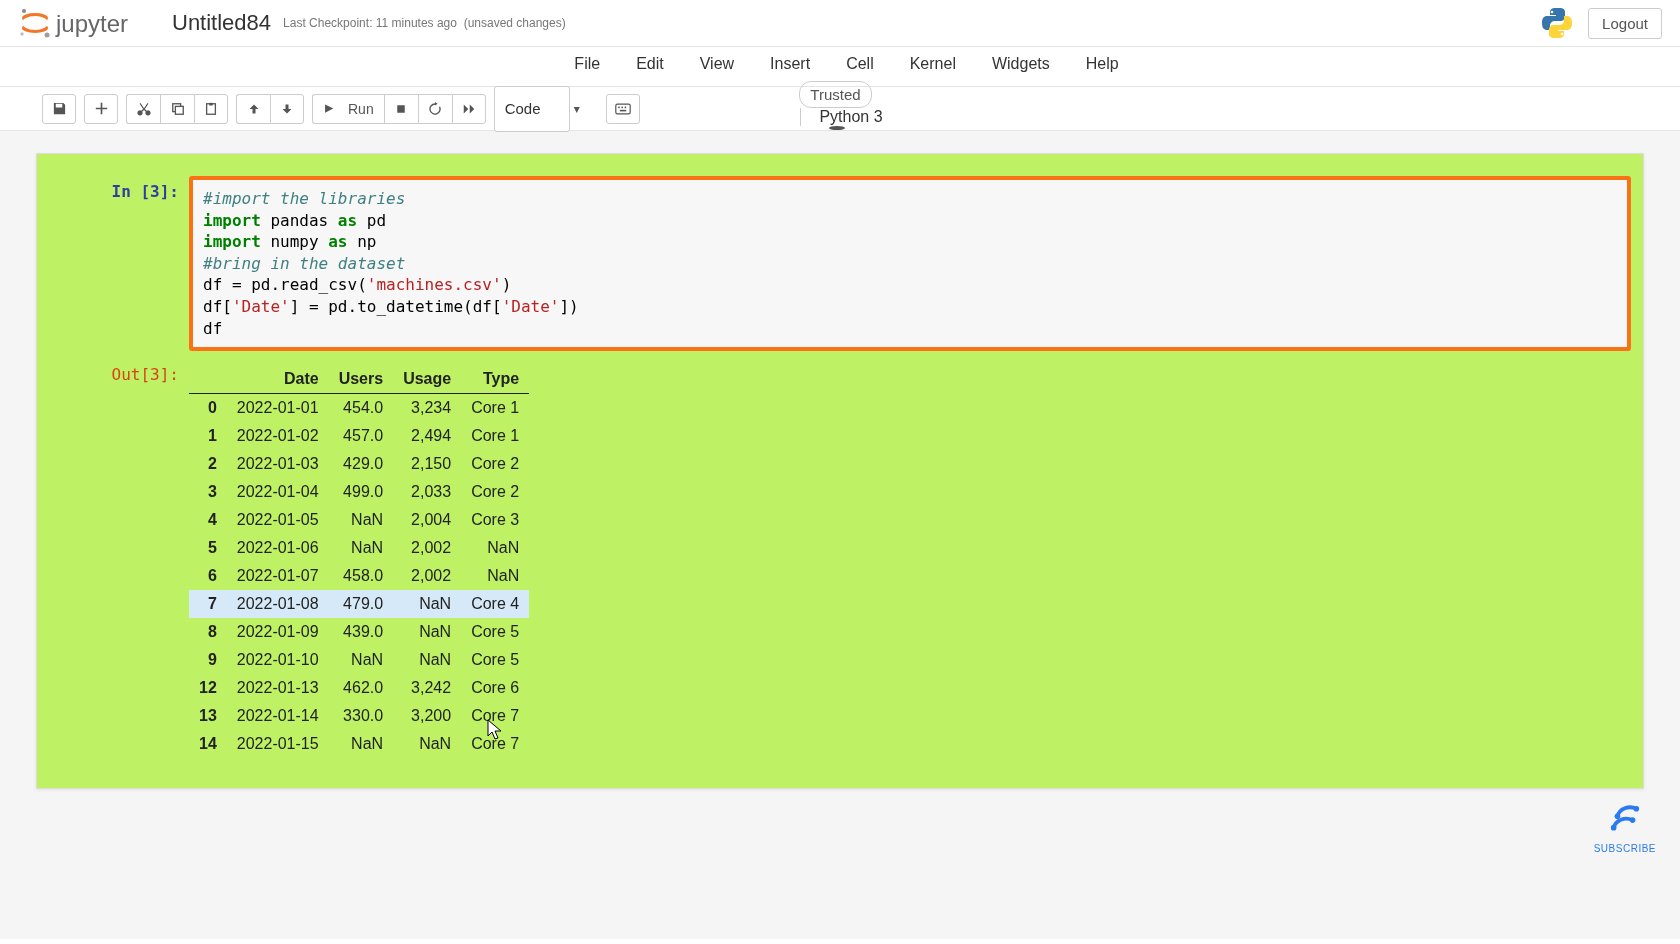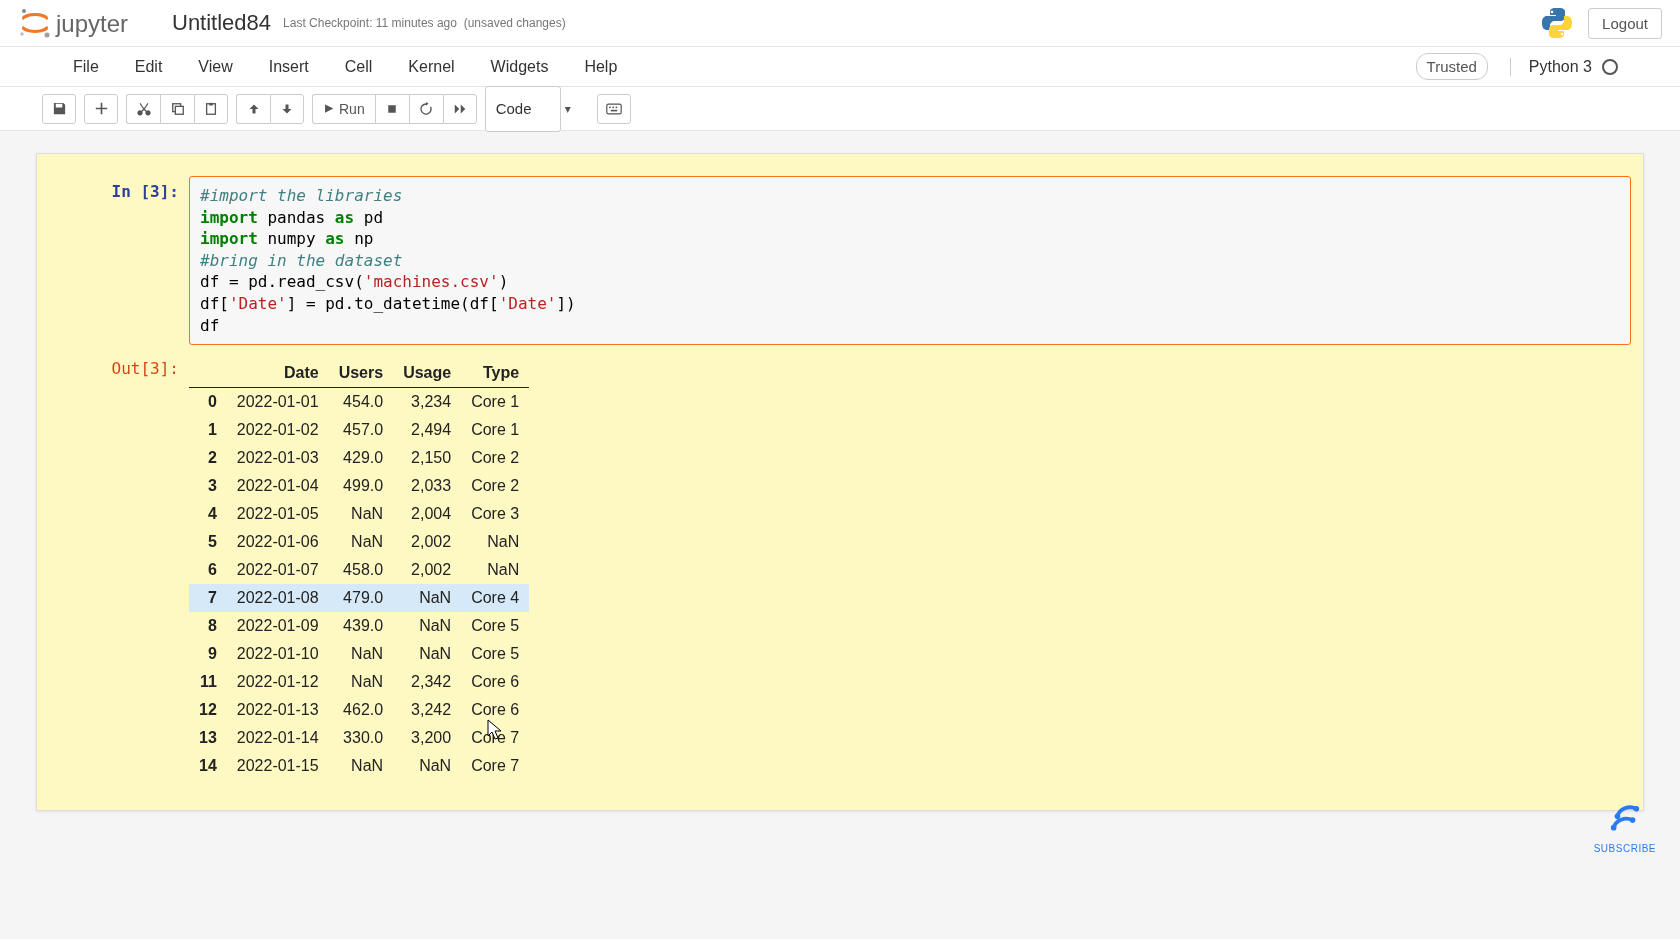--- a/index.html
+++ b/index.html
@@ -47,20 +47,21 @@
     color: #555;
     cursor: pointer;
   }
   
   .menubar {
     display: flex;
     align-items: center;
     padding: 0 42px 0 55px;
     border-bottom: 1px solid #e5e5e5;
     height: 40px;
+    flex-direction: column;
   }
   .menu-item {
     padding: 8px 18px;
     font-size: 16px;
     color: #333;
     cursor: pointer;
   }
   .menubar-spacer { flex: 1; }
   .trusted {
     border: 1px solid #ccc;
@@ -105,21 +106,21 @@
   .tb-group {
     display: flex;
     margin-right: 8px;
   }
   .tb-group .tb-btn { border-radius: 0; border-right: none; }
   .tb-group .tb-btn:first-child { border-radius: 3px 0 0 3px; }
   .tb-group .tb-btn:last-child { border-radius: 0 3px 3px 0; border-right: 1px solid #ccc; }
   .tb-btn.single { margin-right: 8px; }
   .run-btn {
     width: auto; padding: 0 10px;
-    display: flex; align-items: center; gap: 5px;
+    display: flex; align-items: center; gap: 14px;
   }
   .cell-type-select {
     border: 1px solid #ccc;
     border-radius: 3px;
     height: 46px;
     padding: 0 28px 0 10px;
     font-size: 15px;
     color: #333;
     background: #fff;
     margin-right: 18px;
@@ -135,21 +136,21 @@
     font-size: 12px;
   }
   
   .notebook-container {
     background: #f5f5f5;
     height: calc(944px - 52px - 40px - 44px);
     overflow: auto;
     padding: 22px 36px;
   }
   .notebook-inner {
-    background: #fef9c3;
+    background: #bef264;
     border: 1px solid #ddd;
     box-shadow: 0 1px 3px rgba(0,0,0,0.08);
     padding: 22px 12px;
   }
   .cell {
     display: flex;
     margin-bottom: 8px;
   }
   .prompt-area {
     width: 140px;
@@ -157,21 +158,21 @@
     text-align: right;
     padding: 6px 10px 0 0;
     font-family: Menlo, Monaco, Consolas, monospace;
     font-size: 16px;
   }
   .in-prompt { color: #303F9F; font-weight: bold; }
   .out-prompt { color: #D84315; }
   .input-area {
     flex: 1;
     background: #f7f7f7;
-    border: 1px solid #f97316;
+    border: 4px solid #f97316;
     border-radius: 3px;
     padding: 8px 10px;
     font-family: Menlo, Monaco, Consolas, monospace;
     font-size: 16px;
     line-height: 1.35;
     white-space: pre;
   }
   .cm-comment { color: #408080; font-style: italic; }
   .cm-keyword { color: #008000; font-weight: bold; }
   .cm-string { color: #BA2121; }
@@ -435,27 +436,20 @@
                 <td>Core 5</td>
               </tr>
               <tr>
                 <th>9</th>
                 <td>2022-01-10</td>
                 <td>NaN</td>
                 <td>NaN</td>
                 <td>Core 5</td>
               </tr>
               <tr>
-                <th>11</th>
-                <td>2022-01-12</td>
-                <td>NaN</td>
-                <td>2,342</td>
-                <td>Core 6</td>
-              </tr>
-              <tr>
                 <th>12</th>
                 <td>2022-01-13</td>
                 <td>462.0</td>
                 <td>3,242</td>
                 <td>Core 6</td>
               </tr>
               <tr>
                 <th>13</th>
                 <td>2022-01-14</td>
                 <td>330.0</td>

